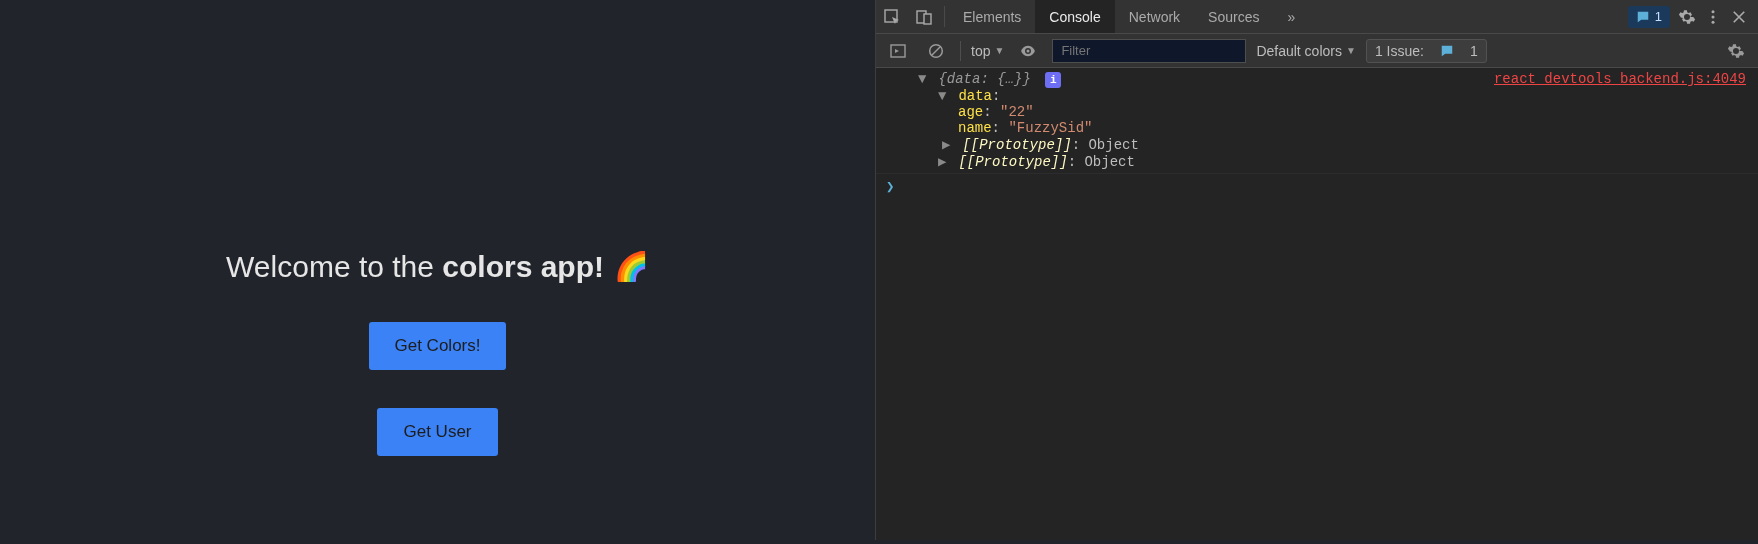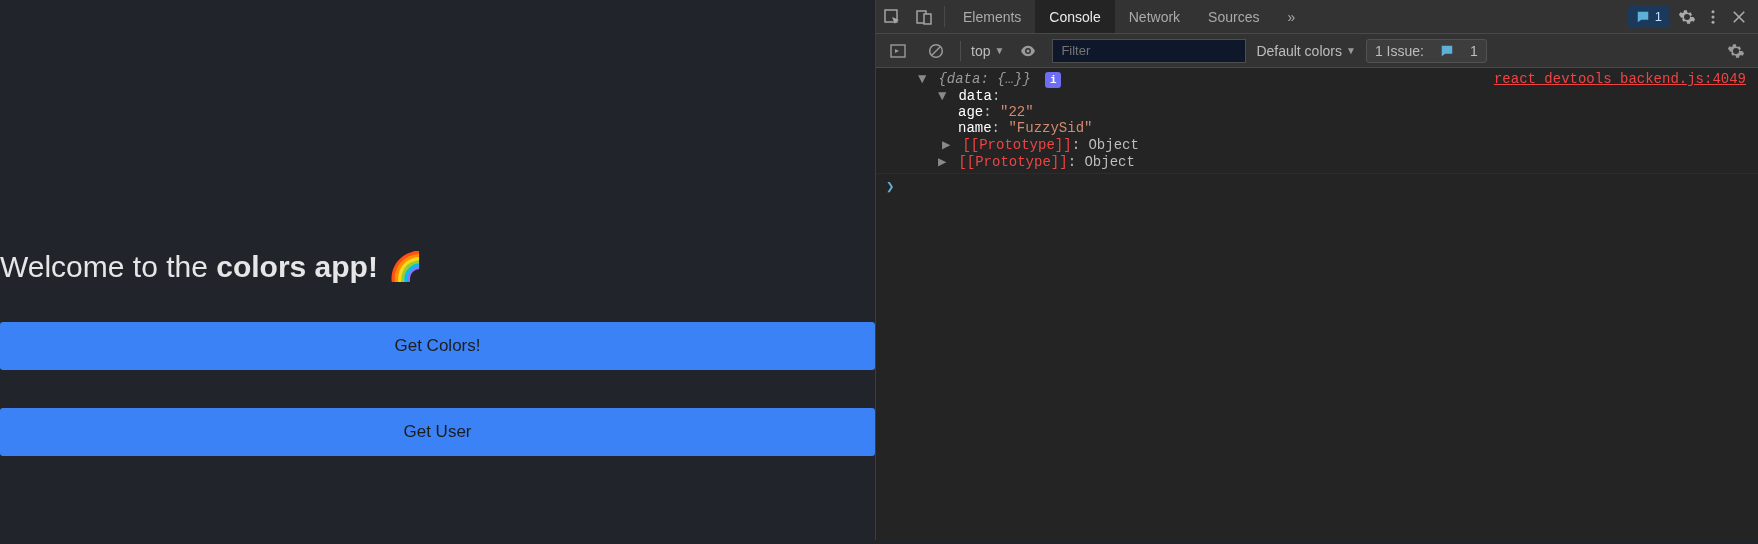--- a/index.html
+++ b/index.html
@@ -6,20 +6,21 @@
   html, body { width: 1758px; height: 544px; font-family: "Segoe UI", Arial, sans-serif; overflow: hidden; }
   body { display: flex; background: #21252b; }
 
   
   .app-side {
     width: 875px;
     height: 544px;
     background: #21252b;
     display: flex;
     flex-direction: column;
+    align-items: center;
     padding-top: 250px;
     color: #e6e6e6;
   }
   .app-heading { font-size: 30px; font-weight: 400; display: flex; align-items: center; gap: 10px; }
   .app-heading .bold { font-weight: 700; }
   .rainbow { font-size: 28px; line-height: 1; }
   .app-btn {
     margin-top: 38px;
     background: #3b82f6;
     color: #1d1d1d;
@@ -146,23 +147,23 @@
     padding-right: 4px; cursor: pointer; white-space: nowrap;
   }
   .arrow { color: #8a8a8a; width: 12px; display: inline-block; cursor: pointer; }
   .obj-summary { font-style: italic; color: #9a9a9a; }
   .info-badge {
     display: inline-flex; align-items: center; justify-content: center;
     width: 16px; height: 16px; border-radius: 3px;
     background: #6e6ef5; color: white; font-size: 11px; margin-left: 6px;
     font-style: normal; font-weight: bold;
   }
-  .prop-key { color: #ffffff; }
+  .prop-key { color: #fde047; }
   .prop-str { color: #d28b70; }
-  .proto { color: #ef4444; }
+  .proto { color: #fef9c3; font-style: italic; }
   .proto-val { color: #bdbdbd; font-style: normal; }
   .indent1 { padding-left: 24px; }
   .indent2 { padding-left: 44px; }
   .indent3 { padding-left: 64px; }
   .prompt-line {
     display: flex; padding: 4px 10px; color: #5db0d7;
   }
   .prompt-caret { color: #5db0d7; margin-right: 8px; }
 
   svg { display: block; }

